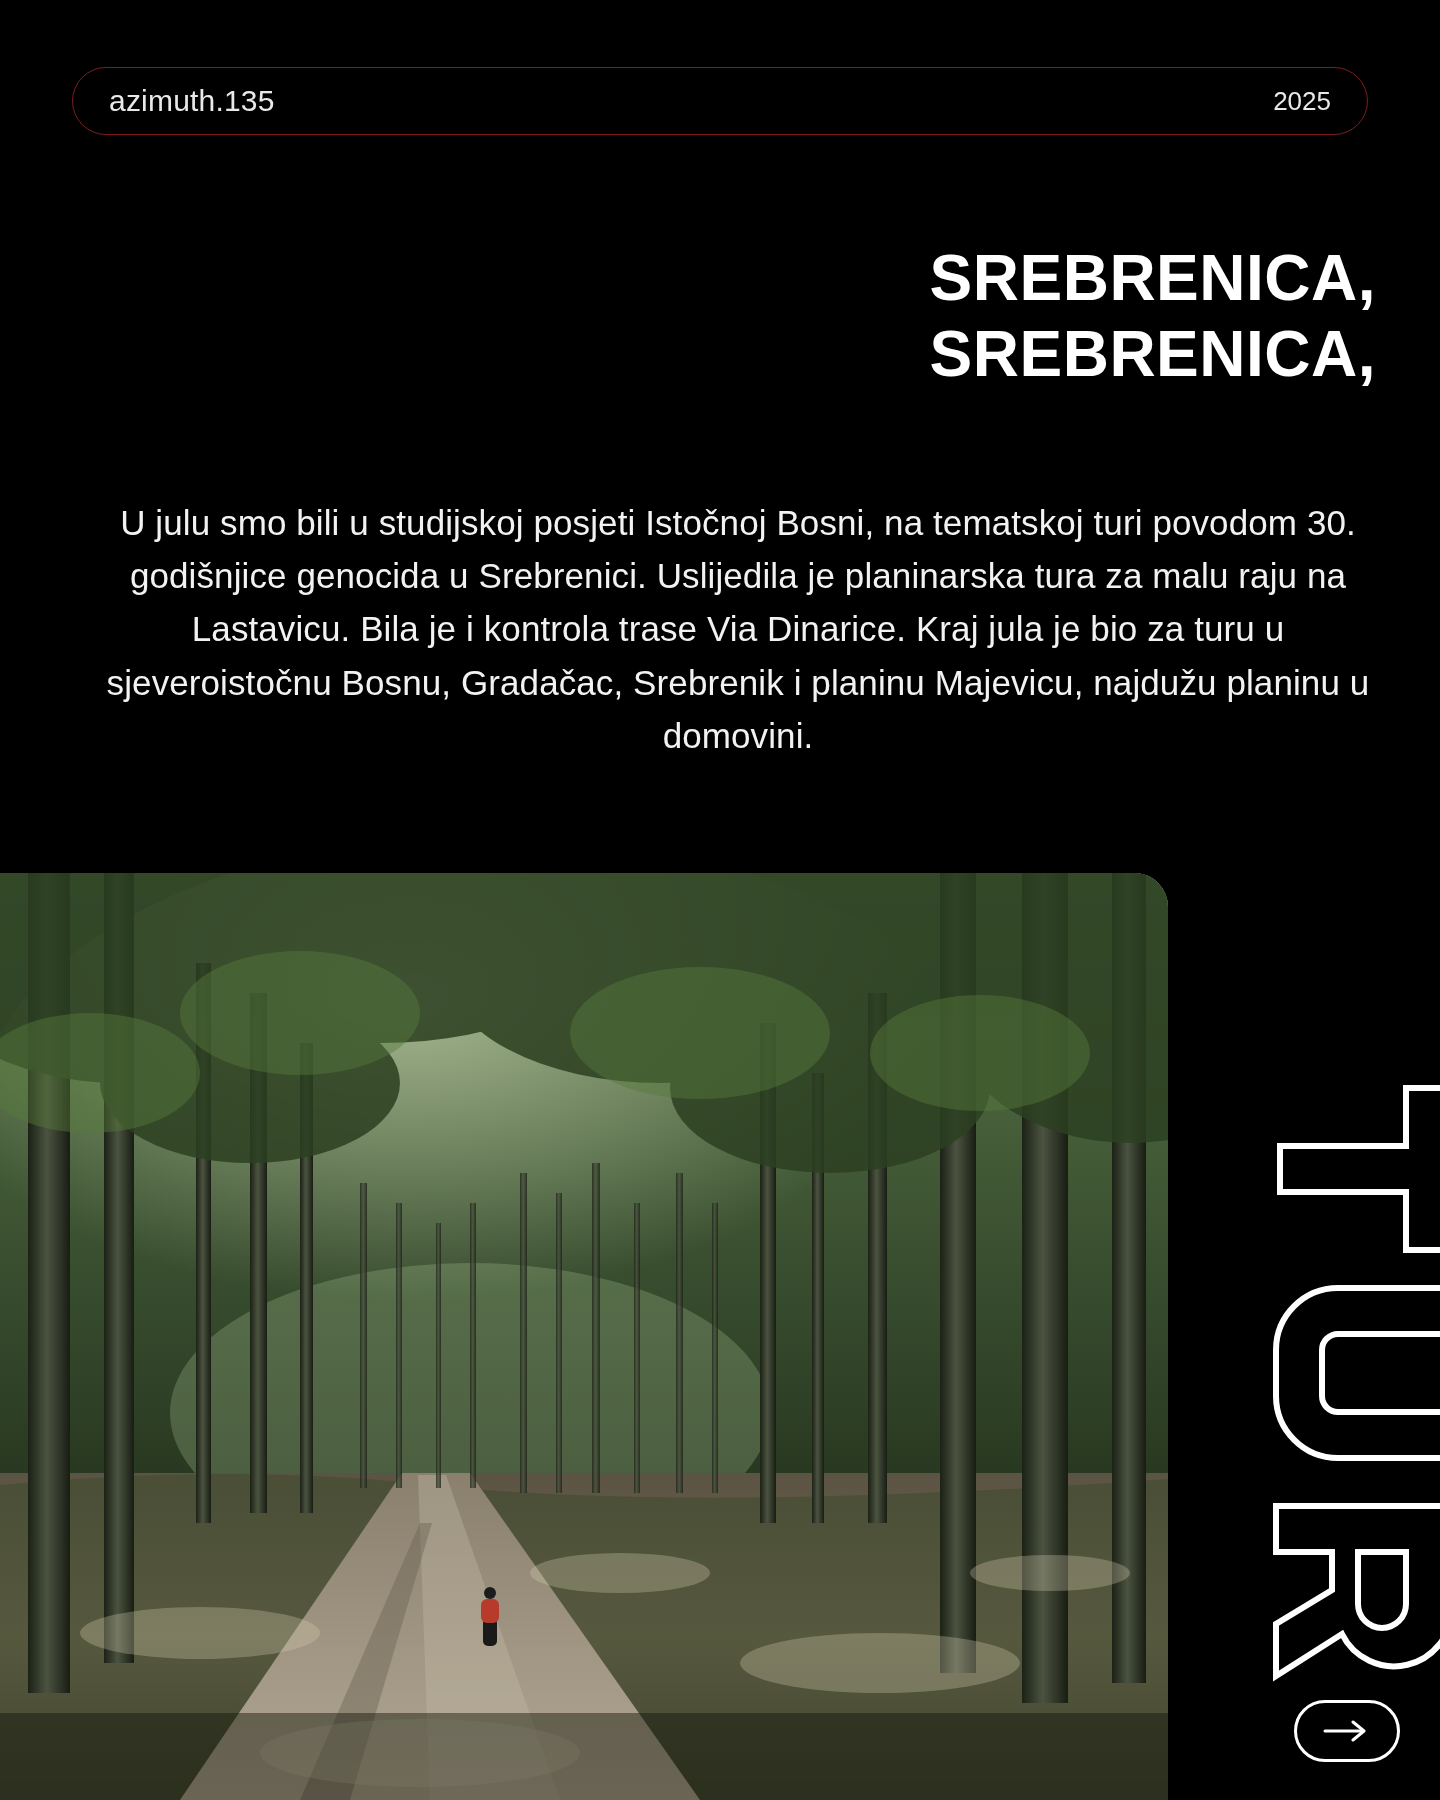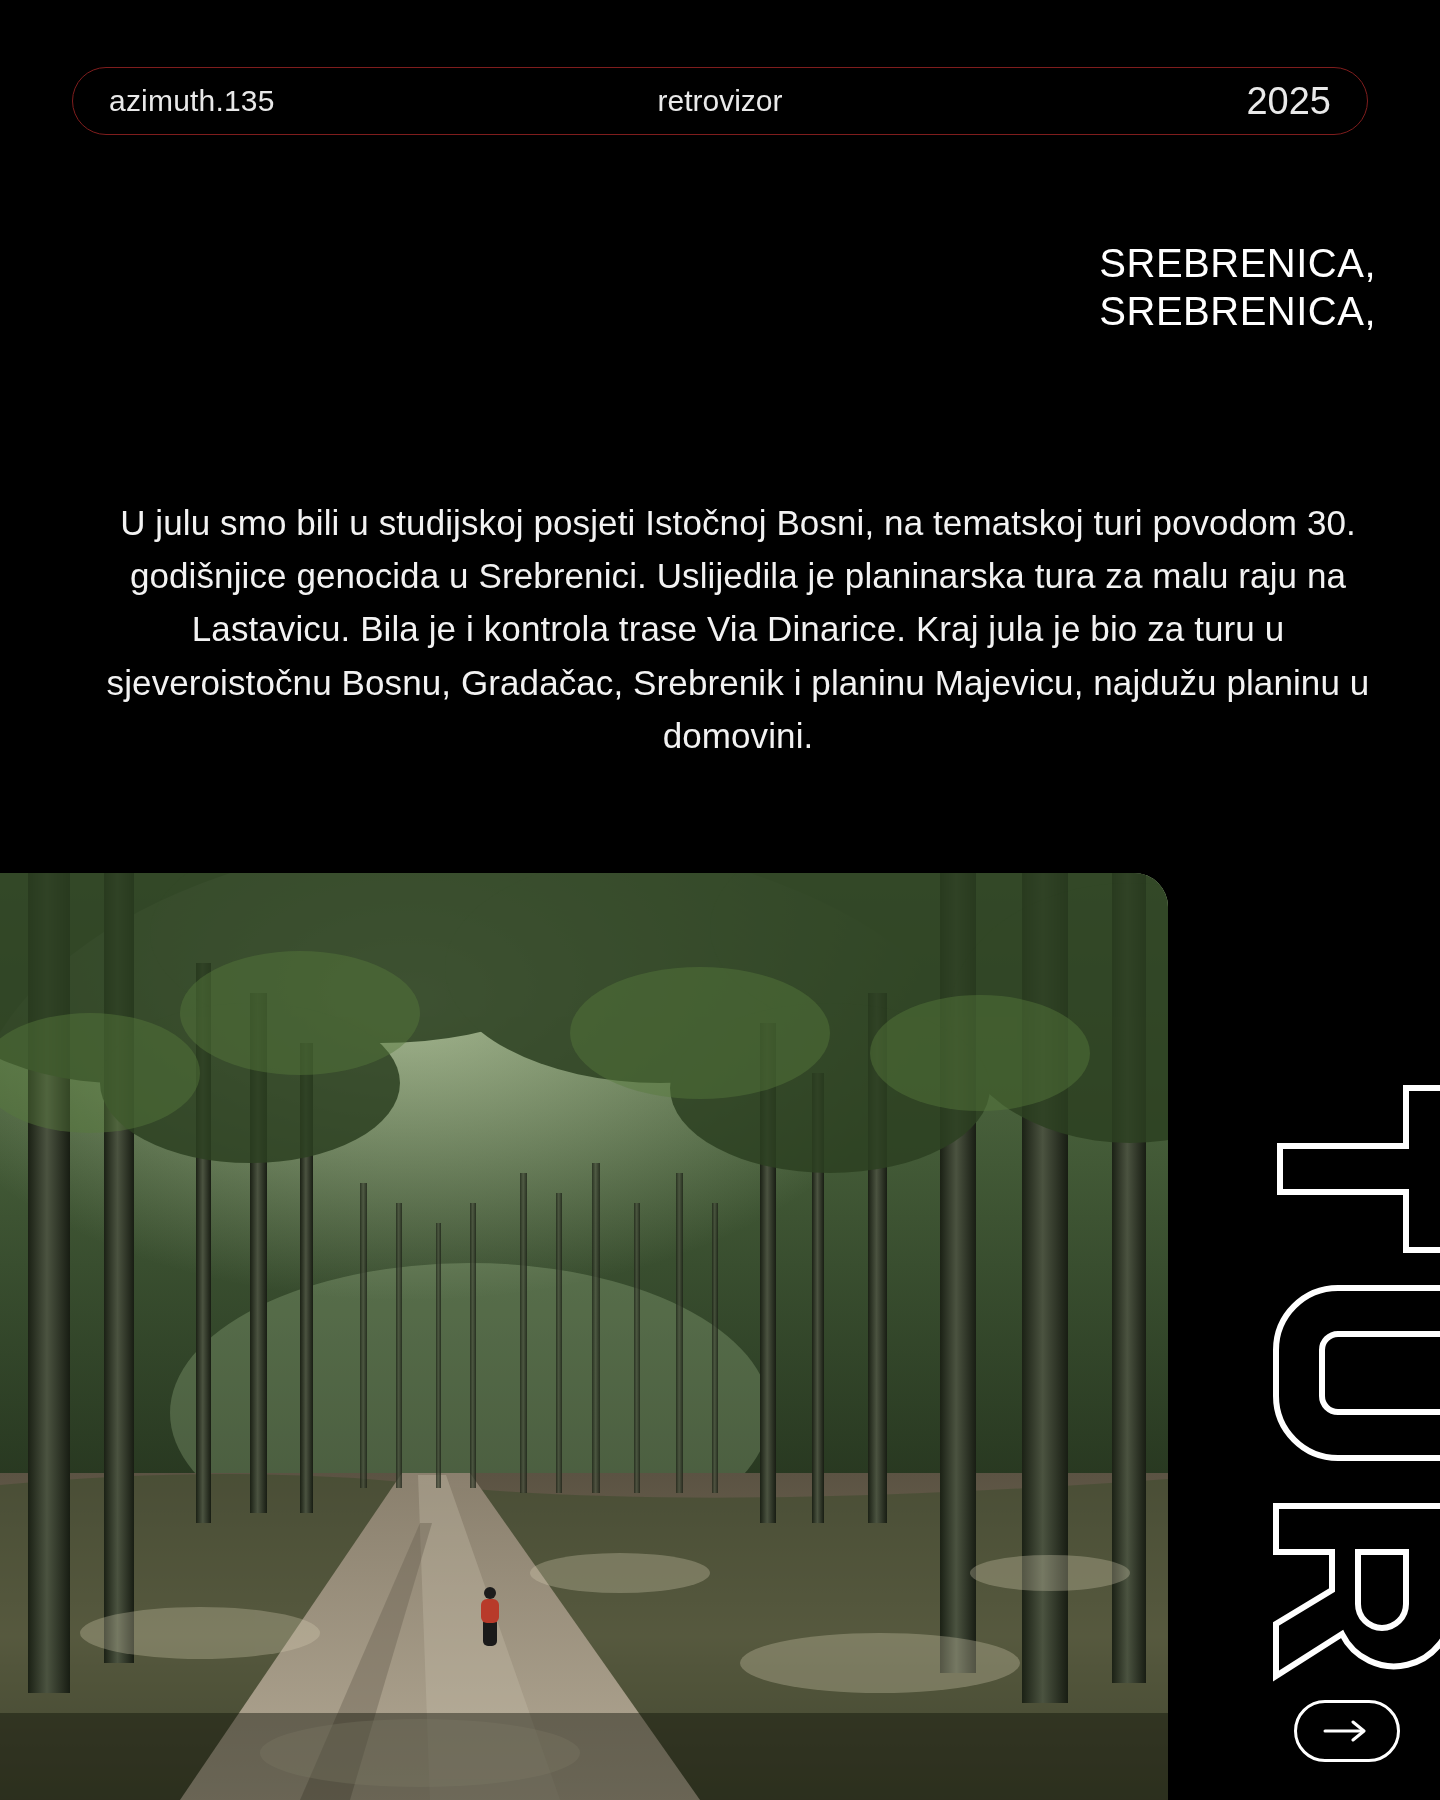--- a/index.html
+++ b/index.html
@@ -39,37 +39,37 @@
   .header-center {
     position: absolute;
     left: 0; right: 0;
     text-align: center;
     font-size: 30px;
     color: #e9e9e9;
     font-weight: 400;
   }
   .header-right {
     margin-left: auto;
-    font-size: 38px;
+    font-size: 26px;
     color: #e9e9e9;
     font-weight: 400;
   }
 
   
   .title-block {
     position: absolute;
     right: 64px;
     top: 240px;
     width: 1000px;
     text-align: right;
   }
   .title-line {
-    font-size: 40px;
+    font-size: 64px;
     line-height: 1.19;
-    font-weight: 400;
+    font-weight: 700;
     letter-spacing: 0.5px;
     color: #ffffff;
   }
 
   
   .body-block {
     position: absolute;
     left: 100px;
     right: 64px;
     top: 472px;
@@ -121,21 +121,20 @@
     align-items: center;
     justify-content: center;
   }
   .arrow-btn svg { display: block; }
 </style>
 </head>
 <body>
 
 <div class="header-pill">
   <span class="header-left">azimuth.135</span>
-  <span class="header-center">retrovizor</span>
   <span class="header-right">2025</span>
 </div>
 
 <div class="title-block">
   <div class="title-line">SREBRENICA,</div>
   <div class="title-line">SREBRENICA,</div>
 </div>
 
 <div class="body-block">
   <p class="body-text">U julu smo bili u studijskoj posjeti Istočnoj Bosni, na tematskoj turi povodom 30. godišnjice genocida u Srebrenici. Uslijedila je planinarska tura za malu raju na Lastavicu. Bila je i kontrola trase Via Dinarice. Kraj jula je bio za turu u sjeveroistočnu Bosnu, Gradačac, Srebrenik i planinu Majevicu, najdužu planinu u domovini.</p>

